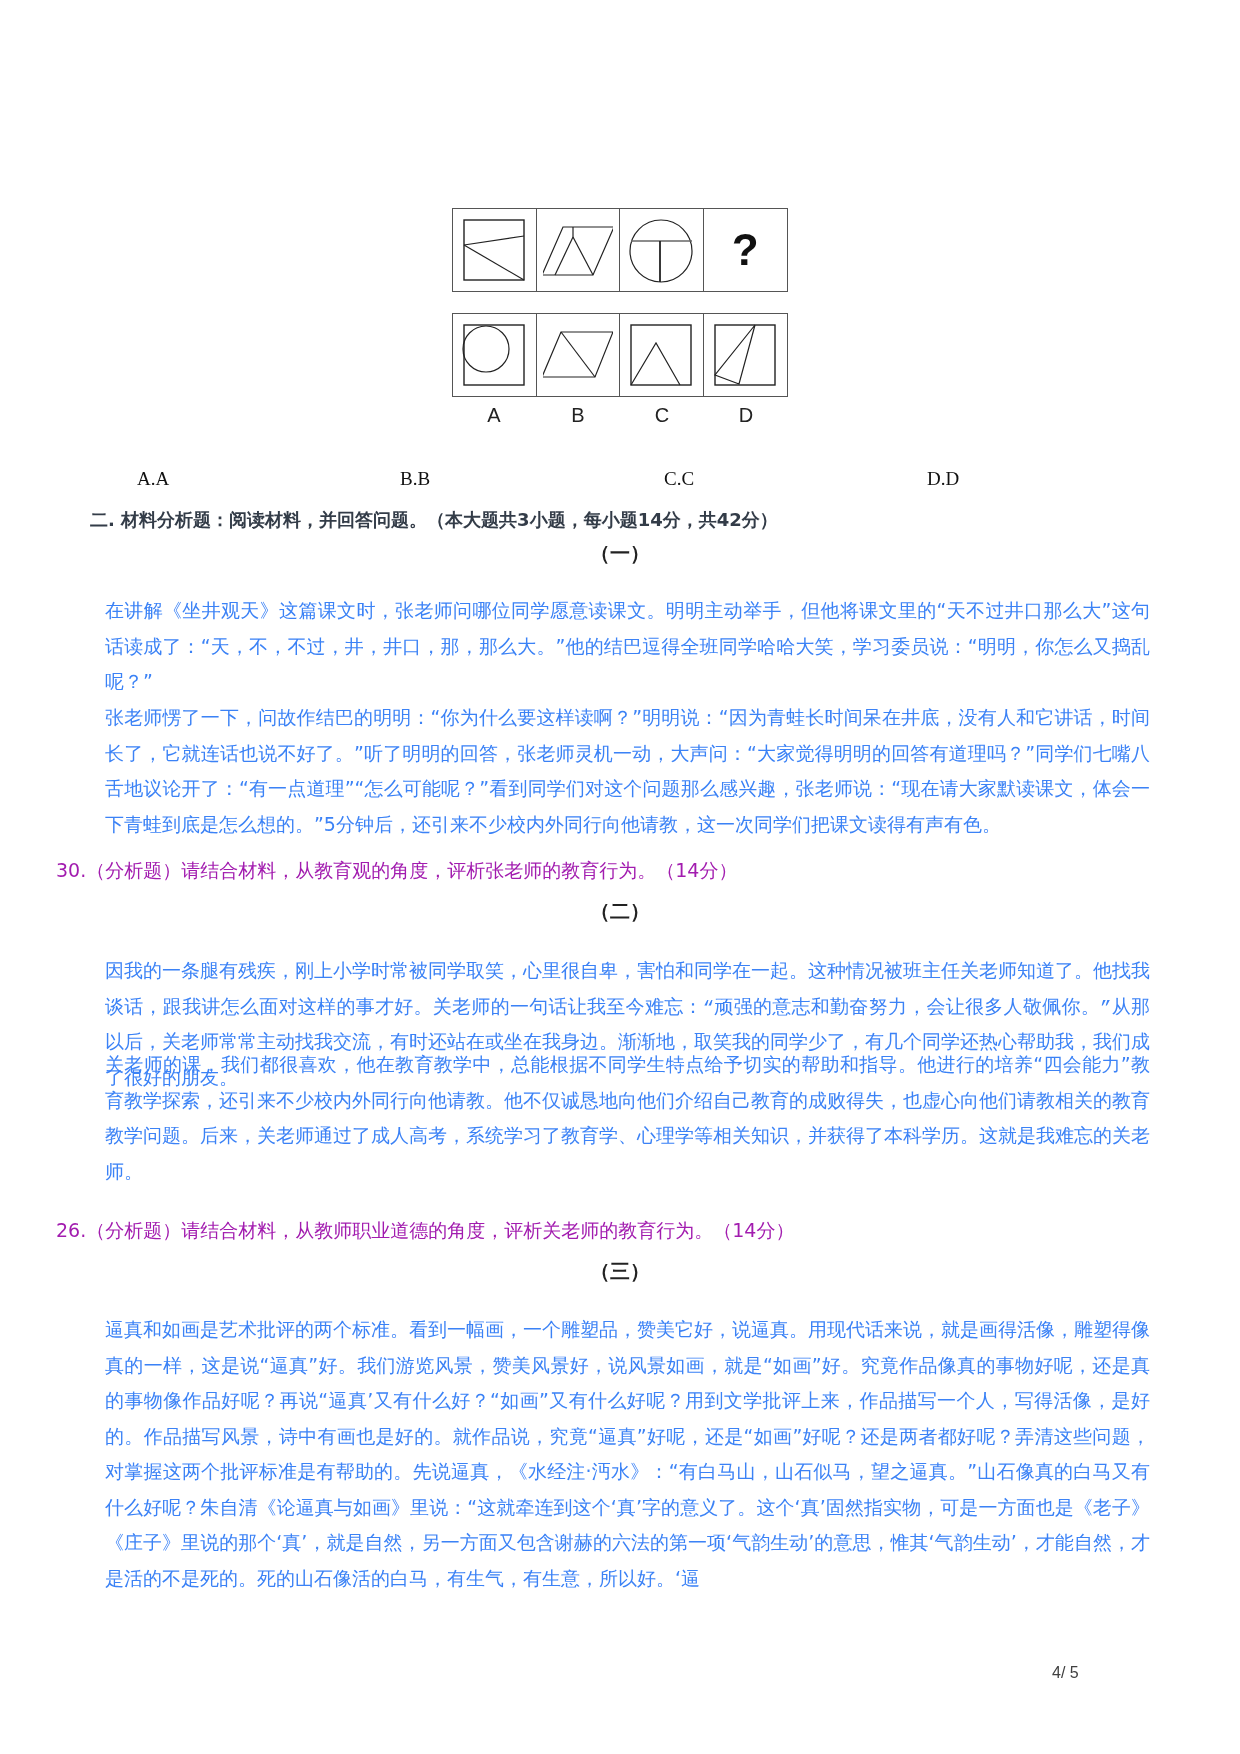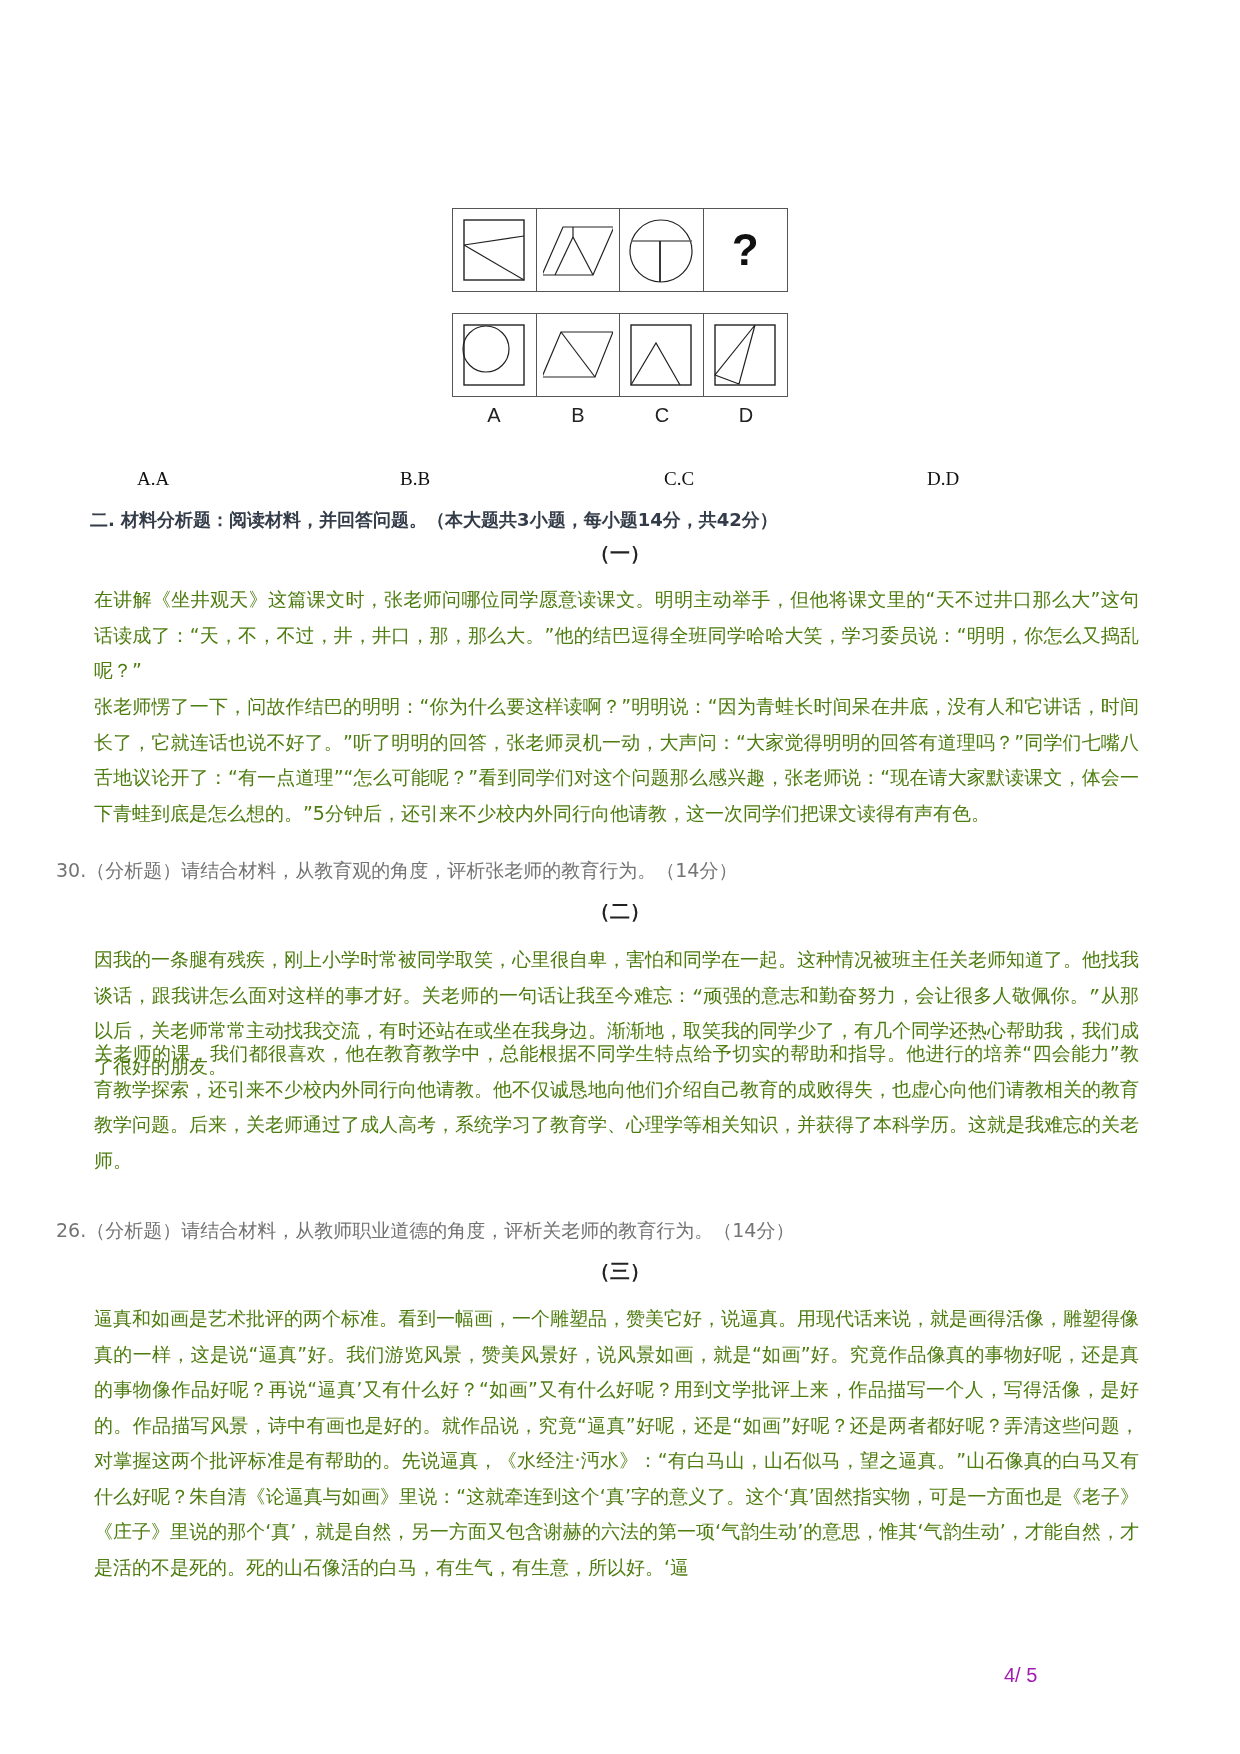--- a/index.html
+++ b/index.html
@@ -14,24 +14,24 @@
   .qmark { font-family:"Liberation Sans", sans-serif; font-size:44px; font-weight:bold; color:#111; }
   .fig-labels { position:absolute; top:404px; left:452px; width:336px; display:flex; }
   .fig-labels span { width:84px; text-align:center; font-family:"Liberation Sans", sans-serif;
                      font-size:20px; color:#222; }
   .option { position:absolute; top:468px; font-size:19px; font-family:"Liberation Serif", serif;margin-left:47px; }
   .section-title { position:absolute; top:508px; left:90px; font-family:"DejaVu Sans", sans-serif;
                    font-weight:bold; font-size:18px; color:#333c48; }
   .sub-head { position:absolute; left:0; width:1240px; text-align:center; font-family:"DejaVu Sans", sans-serif;
               font-weight:bold; font-size:20px; color:#222; }
   .para { position:absolute; left:90px; width:1045px; font-family:"DejaVu Sans", sans-serif;
-          font-size:19px; line-height:35.5px; color:#4d7c0f; text-align:justify; margin:4px; }
-  .question { position:absolute; left:56px; font-family:"DejaVu Sans", sans-serif; font-size:19px; color:#737373; }
-  .page-num { position:absolute; top:1664px; left:1004px; font-family:"Liberation Sans", sans-serif;
-              font-size:20px; color:#a21caf; }
+          font-size:19px; line-height:35.5px; color:#3b82f6; text-align:justify; margin:15px; }
+  .question { position:absolute; left:56px; font-family:"DejaVu Sans", sans-serif; font-size:19px; color:#a21caf; }
+  .page-num { position:absolute; top:1664px; left:1052px; font-family:"Liberation Sans", sans-serif;
+              font-size:16px; color:#404040; }
 </style>
 </head>
 <body>
 
 <div class="figure-row" style="top:208px;">
   <div class="cell">
     <svg viewBox="0 0 70 70">
       <rect x="5" y="5" width="60" height="60" fill="none" stroke="#222" stroke-width="1.4"></rect>
       <line x1="5" y1="30" x2="65" y2="21" stroke="#222" stroke-width="1.2"></line>
       <line x1="5" y1="30" x2="65" y2="65" stroke="#222" stroke-width="1.2"></line>

